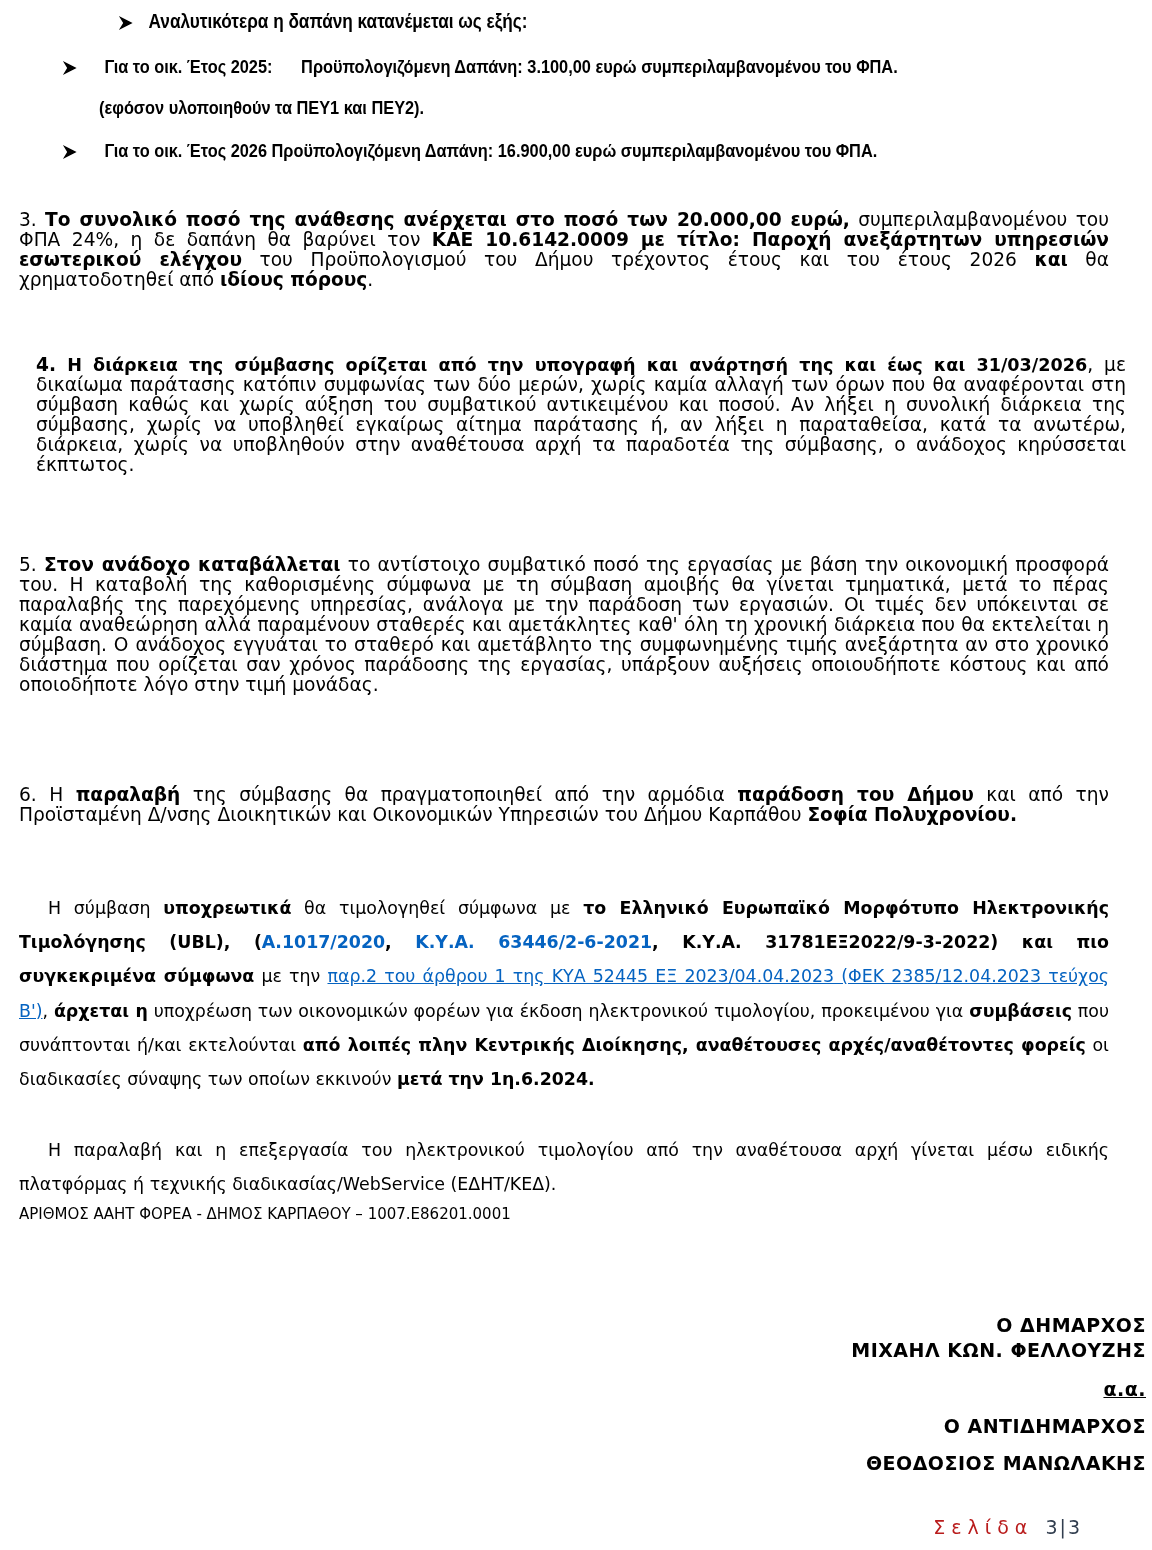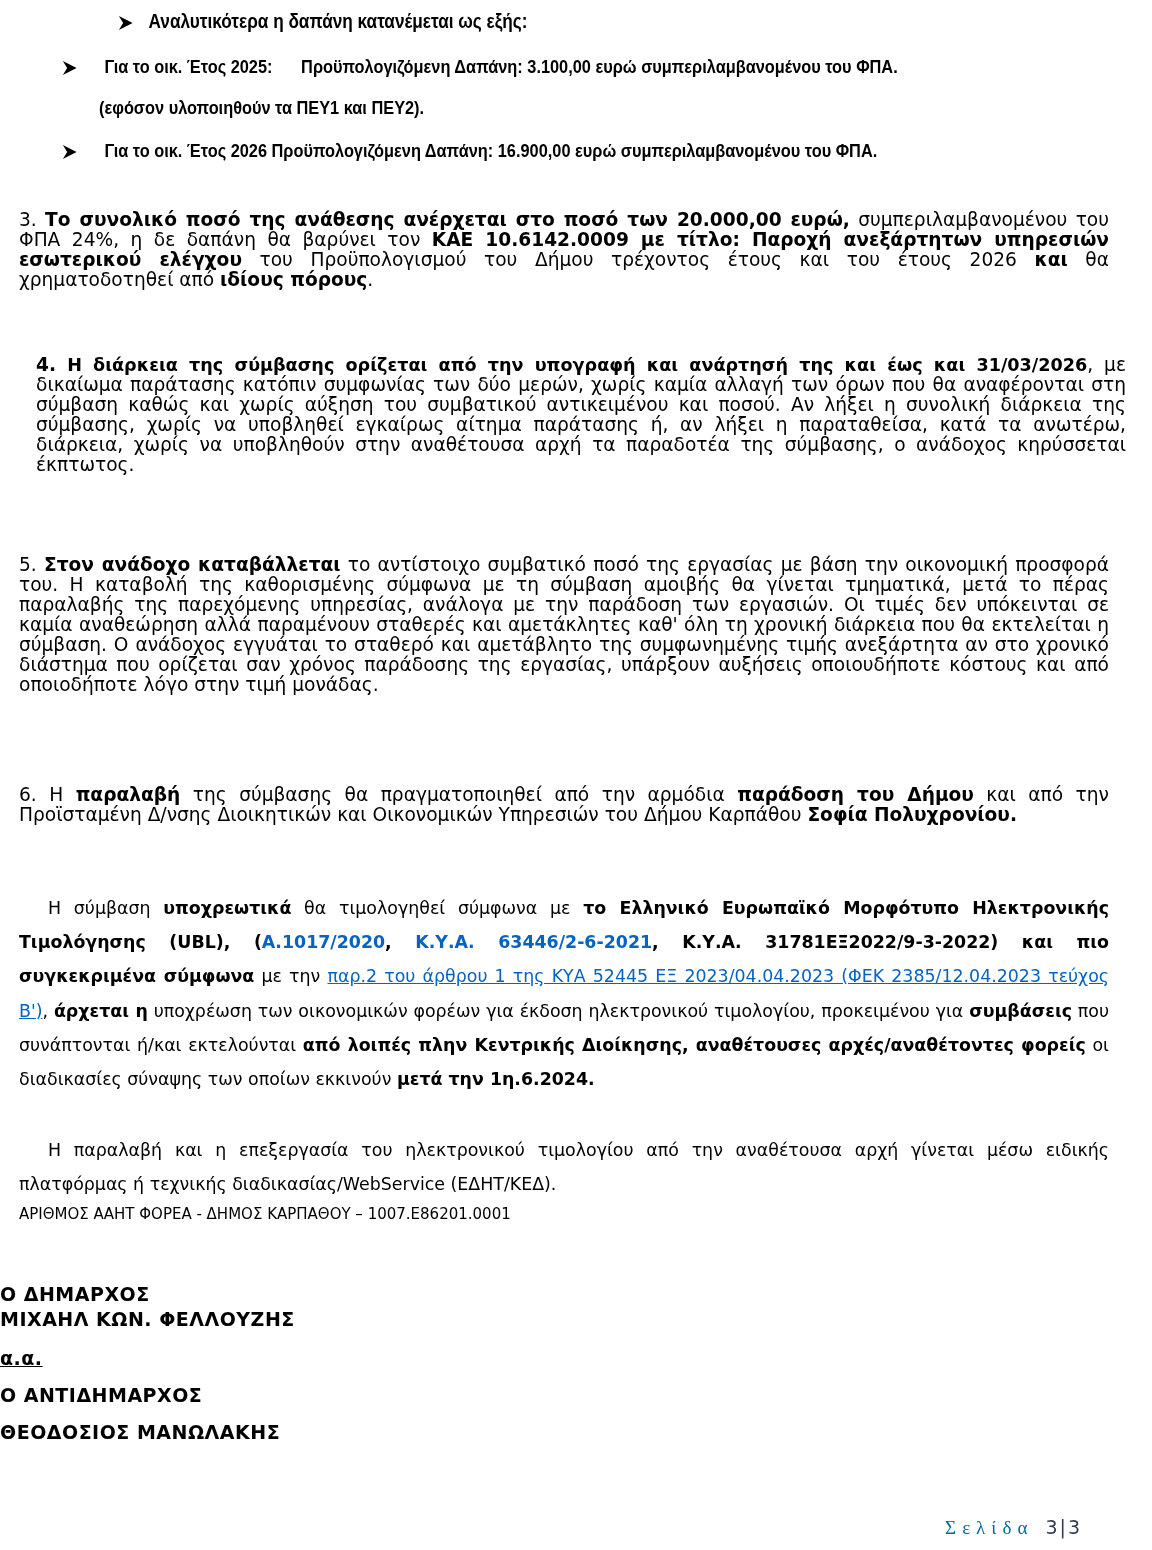--- a/index.html
+++ b/index.html
@@ -25,27 +25,27 @@
     }
     .para b { font-weight: bold; }
     .inv {
       left: 19px; width: 1090px;
       font-size: 17.4px; line-height: 34.2px;
       text-align: justify;
     }
     .link { color: #0563c1; text-decoration: underline; }
     .bluebold { color: #0563c1; font-weight: bold; margin-top: 40px; }
     .sig {
-      left: 0; width: 1130px; text-align: left;
-      font-size: 19px; font-weight: bold; letter-spacing: 0.5px;
+      left: 16px; width: 1130px; text-align: right;
+      font-size: 19px; font-weight: bold; letter-spacing: 0.5px; margin-top: 31px;
     }
     .footer {
       right: 70px; top: 1516px; font-size: 19px; letter-spacing: 6px;
     }
-    .footer .word { color: #0369a1; font-family: Liberation Serif, serif; }
+    .footer .word { color: #b91c1c; }
     .footer .num { color: #323e4f; letter-spacing: 2px; }
   </style>
 </head>
 <body>
 
 <div class="abs narrow" style="left:118px; top:10px; transform:scaleX(0.86); font-size:20px;">
   <svg class="bullet" viewBox="0 0 18 16">
       <path d="M1 1 L17 8 L1 15 L6 8 Z" fill="#000"></path>
     </svg>
   <span style="margin-left:12px;">Αναλυτικότερα η δαπάνη κατανέμεται ως εξής:</span>

